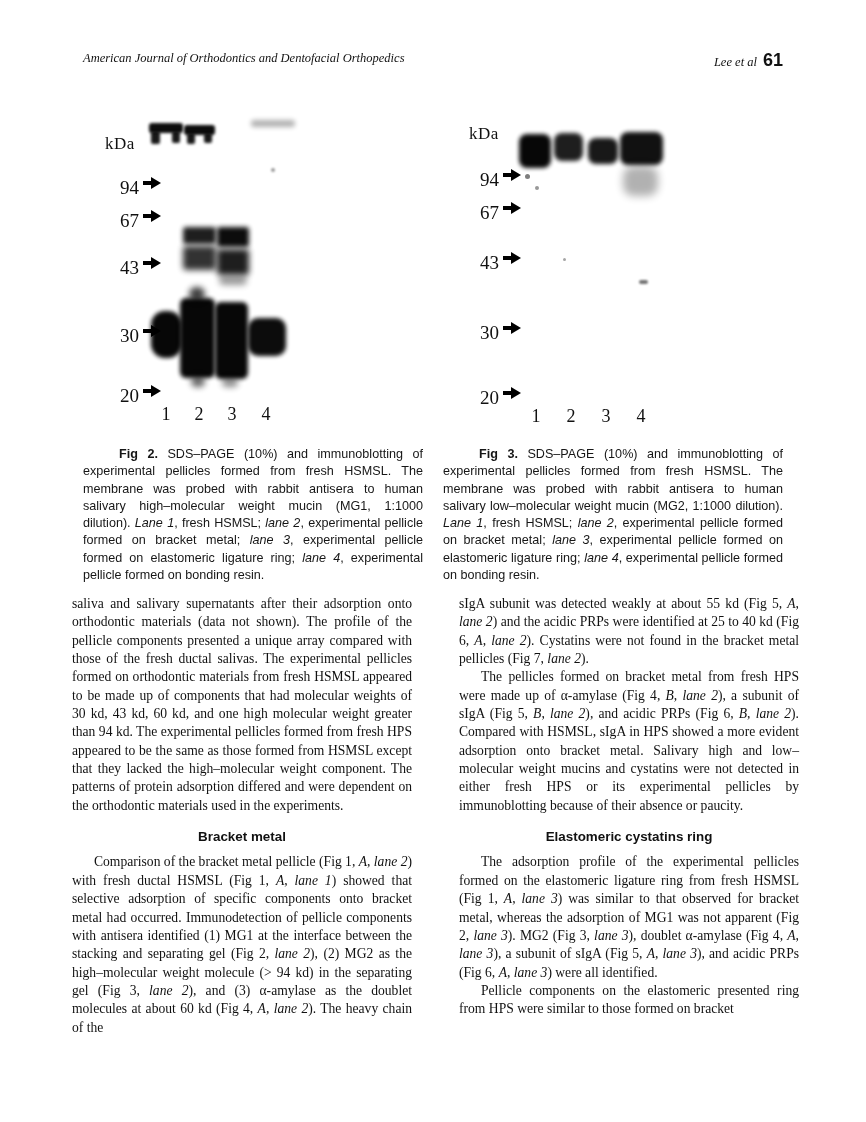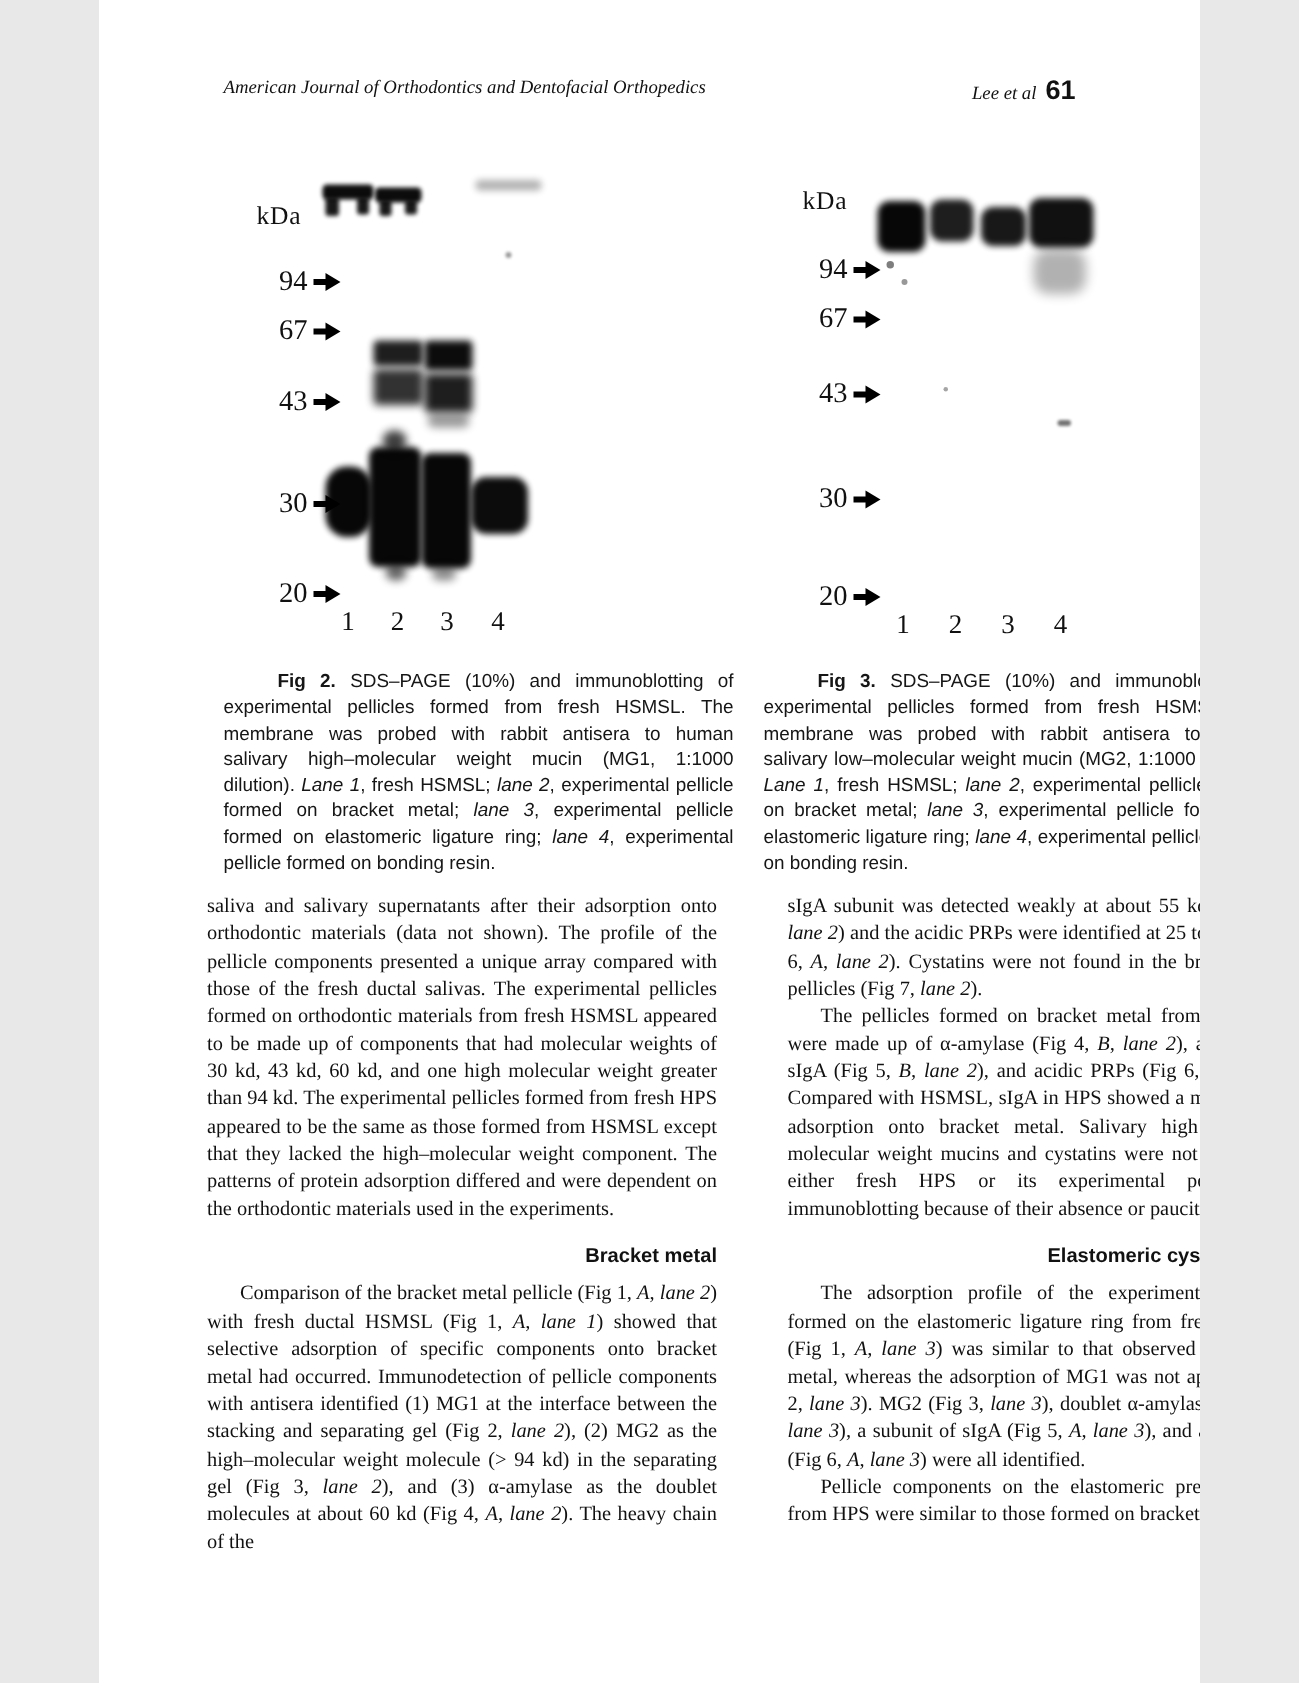--- a/index.html
+++ b/index.html
@@ -1,52 +1,52 @@
 <!DOCTYPE html>
 <html><head>
 <meta charset="utf-8">
 <style>
   html,body{margin:0;padding:0;background:#e8e8e8;}
-  .sheet{position:relative;width:734px;height:1122px;background:#ffffff;margin:0 auto;overflow:hidden;
+  .sheet{position:relative;width:866px;height:1122px;background:#ffffff;margin:0 auto;overflow:hidden;
          font-family:"Liberation Serif",serif;color:#111;}
   
   .runhead{position:absolute;top:50px;left:83px;right:83px;display:flex;justify-content:space-between;align-items:flex-start;}
   .runhead .jl{font-style:italic;font-size:12.5px;line-height:17px;}
   .runhead .ra{font-size:12.5px;white-space:nowrap;}
   .runhead .ra i{}
   .runhead .ra b{font-family:"Liberation Sans",sans-serif;font-size:18px;font-style:normal;margin-left:6px;}
   
   .figrow{position:absolute;top:108px;left:0;width:100%;}
   .figblock{position:absolute;top:0;width:340px;}
   .figblock.f2{left:83px;}
   .figblock.f3{left:443px;}
   .gel{position:relative;width:310px;height:332px;background:#fff;}
   .gel .kda{position:absolute;font-size:17px;letter-spacing:.5px;}
-  .mk{position:absolute;height:22px;display:flex;align-items:center;}
+  .mk{position:absolute;height:22px;display:flex;}
   .mk .num{display:inline-block;width:30px;text-align:right;font-size:19px;}
   .mkarrow{position:relative;width:19px;height:12px;display:inline-block;margin-left:4px;}
   .mkarrow::before{content:"";position:absolute;left:0;top:4px;width:9px;height:4px;background:#000;}
   .mkarrow::after{content:"";position:absolute;left:8px;top:0;width:0;height:0;
                   border-top:6px solid transparent;border-bottom:6px solid transparent;border-left:10px solid #000;}
   .lanenum{position:absolute;width:20px;text-align:center;font-size:18px;}
   .band{position:absolute;background:#000;}
   
   .caption{margin:6px 0 0 0;font-family:"Liberation Sans",sans-serif;font-size:12.6px;line-height:17.3px;
            text-align:justify;color:#161616;}
   .caption b{font-weight:bold;padding-left:36px;}
   .caption i{font-style:italic;}
   
   .bodycols{position:absolute;top:595px;left:0;width:100%;}
   .col{position:absolute;top:0;width:340px;font-size:13.6px;line-height:18.35px;text-align:justify;}
   .col.left{left:72px;}
   .col.right{left:459px;}
   .col p{margin:0;}
   .col p.indent{text-indent:22px;}
   .col h3{font-family:"Liberation Sans",sans-serif;font-size:13.4px;font-weight:bold;
-          margin:13px 0 7px 0;text-align:right;}
+          margin:13px 0 7px 0;text-align:center;}
   .col i{font-style:italic;}
 </style>
 </head>
 <body>
 
 <div class="sheet">
 
   <div class="runhead">
     <div class="jl">
       <div>American Journal of Orthodontics and Dentofacial Orthopedics</div>

